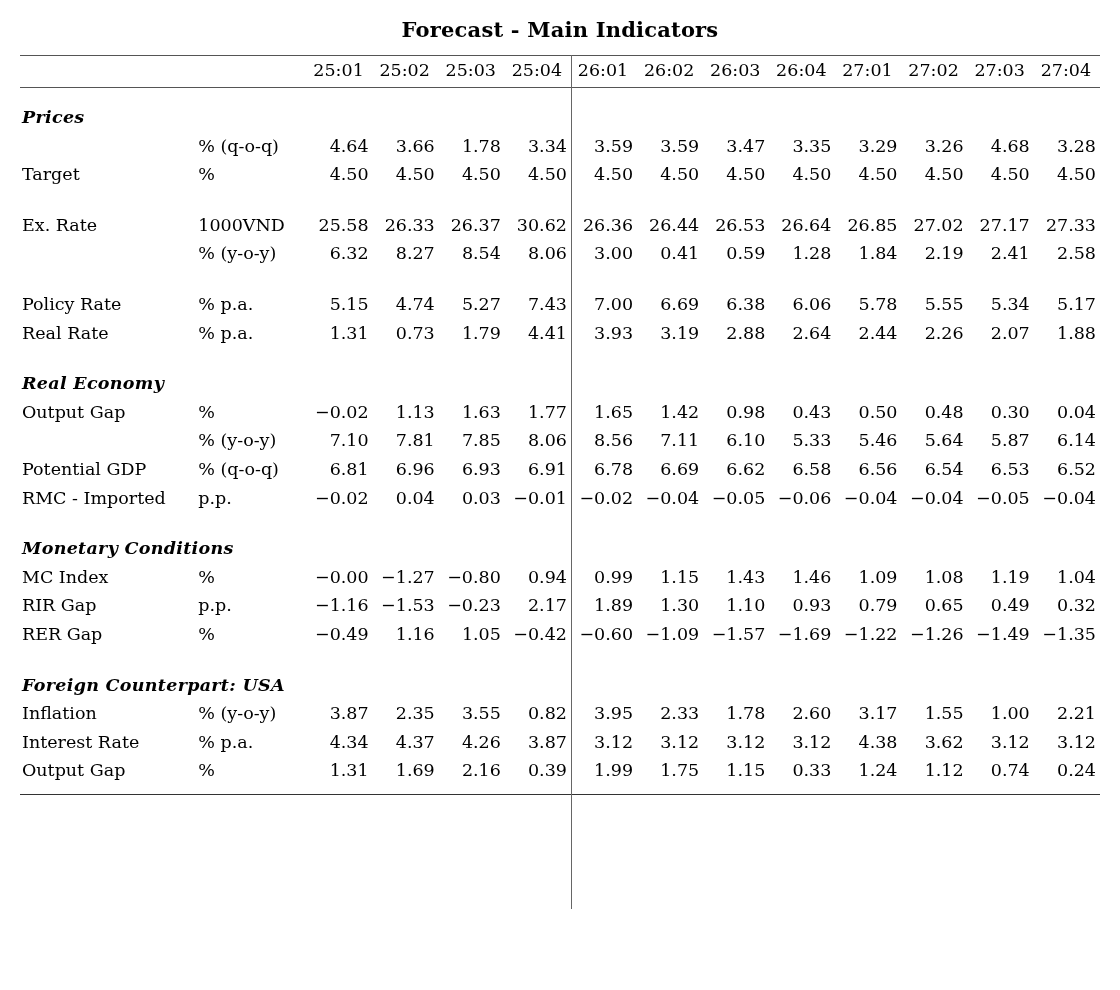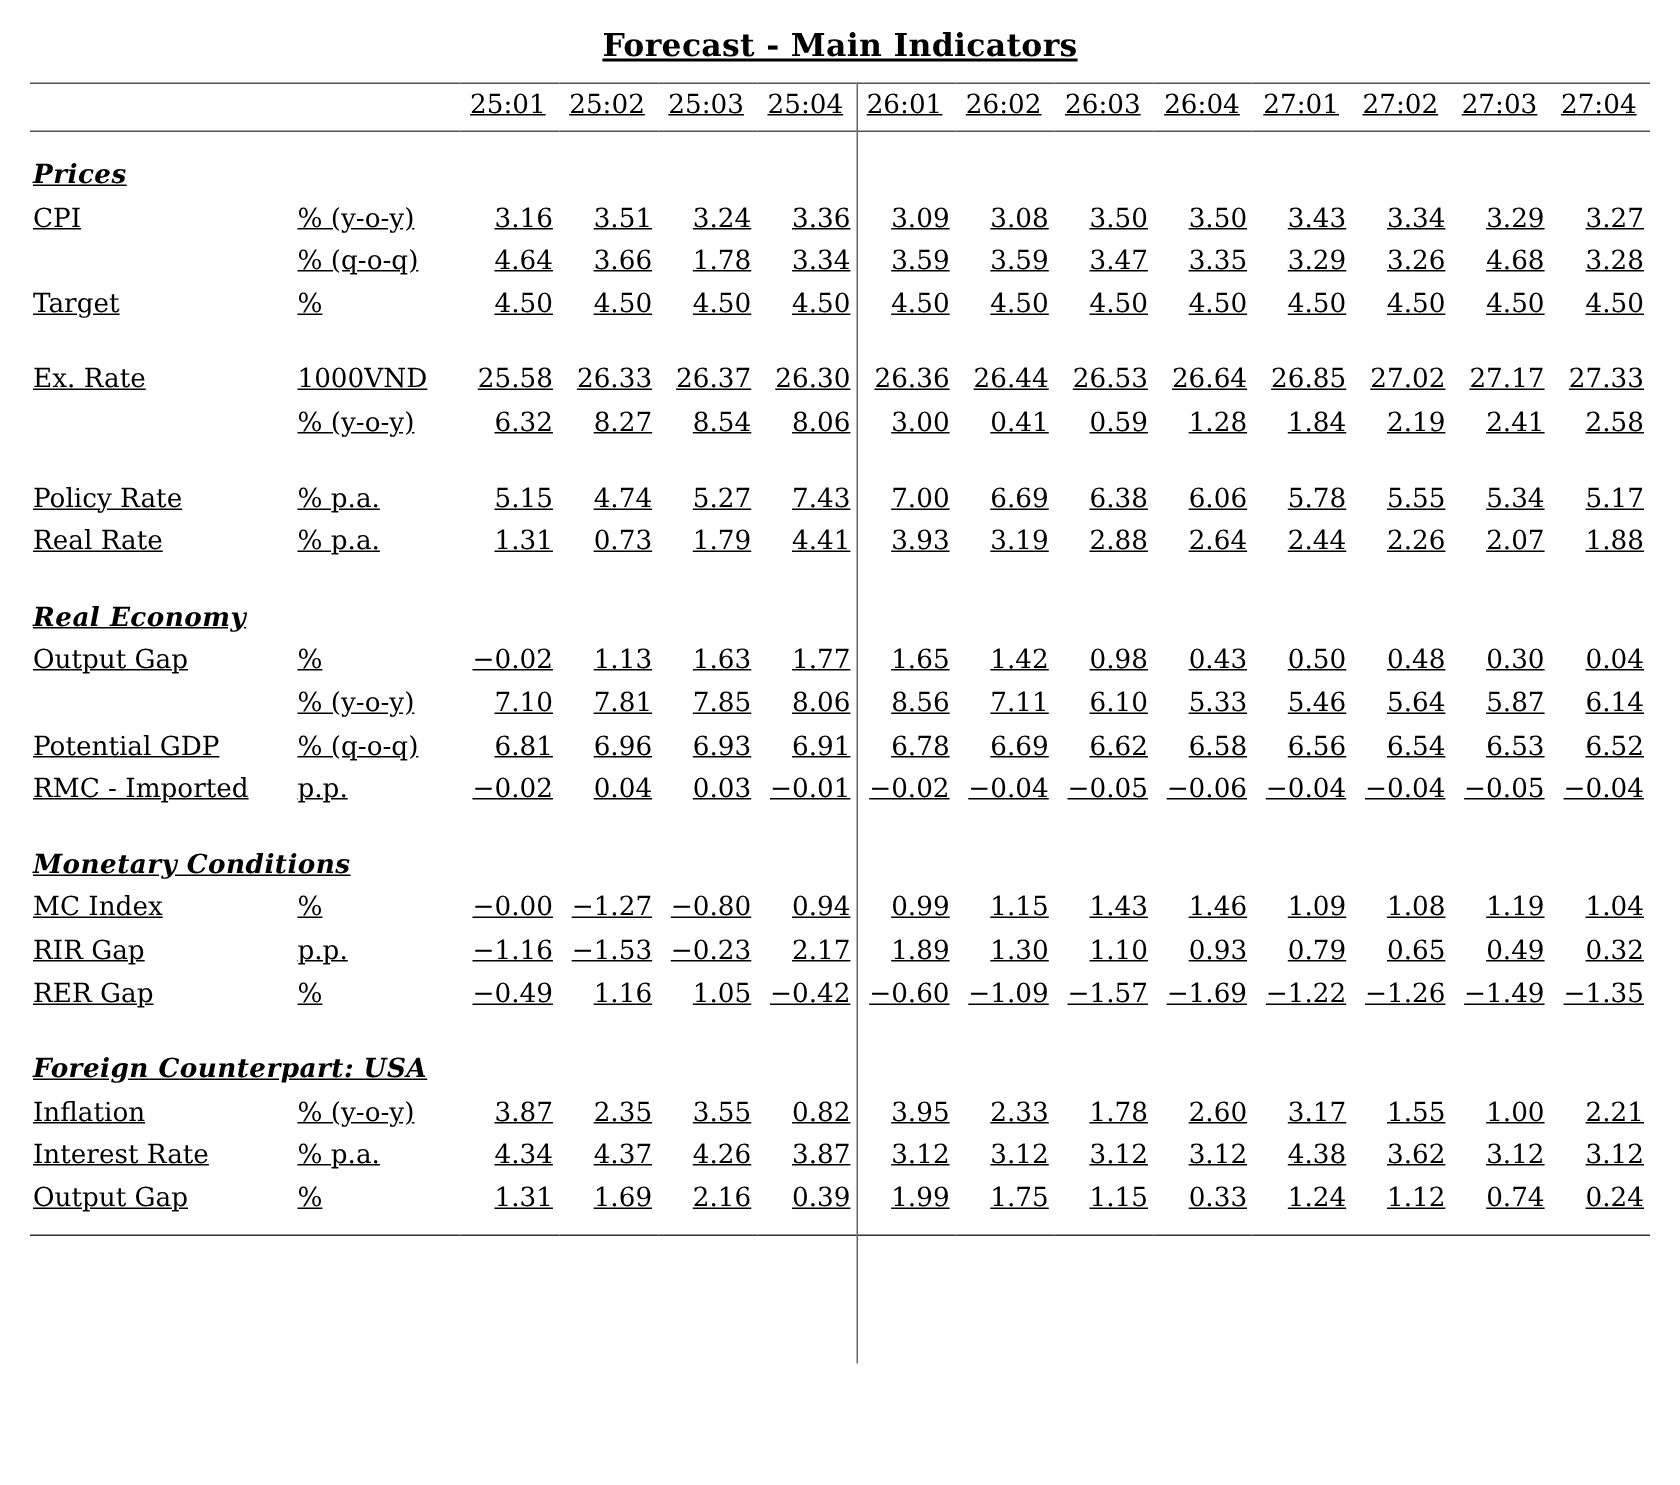--- a/index.html
+++ b/index.html
@@ -14,21 +14,20 @@
     font-family: "DejaVu Serif", "Liberation Serif", serif;
     color: #000000;
     -webkit-font-smoothing: antialiased;
   }
 
   .page {
     position: relative;
     width: 1120px;
     height: 990px;
     box-sizing: border-box;
-    text-decoration: underline;
   }
 
   .title {
     text-align: center;
     font-size: 21px;
     font-weight: bold;
     letter-spacing: 0.2px;
     padding-top: 17px;
     line-height: 1.2;
   }
@@ -199,36 +198,20 @@
             <td class="val"></td>
             <td class="val"></td>
             <td class="val"></td>
             <td class="val"></td>
             <td class="val"></td>
             <td class="val"></td>
             <td class="val"></td>
             <td class="val"></td>
           </tr>
           <tr>
-            <td class="label">CPI</td>
-            <td class="unit">% (y-o-y)</td>
-            <td class="val">3.16</td>
-            <td class="val">3.51</td>
-            <td class="val">3.24</td>
-            <td class="val">3.36</td>
-            <td class="val">3.09</td>
-            <td class="val">3.08</td>
-            <td class="val">3.50</td>
-            <td class="val">3.50</td>
-            <td class="val">3.43</td>
-            <td class="val">3.34</td>
-            <td class="val">3.29</td>
-            <td class="val">3.27</td>
-          </tr>
-          <tr>
             <td class="label"></td>
             <td class="unit">% (q-o-q)</td>
             <td class="val">4.64</td>
             <td class="val">3.66</td>
             <td class="val">1.78</td>
             <td class="val">3.34</td>
             <td class="val">3.59</td>
             <td class="val">3.59</td>
             <td class="val">3.47</td>
             <td class="val">3.35</td>
@@ -255,21 +238,21 @@
           </tr>
           <tr class="spacer">
             <td colspan="14"></td>
           </tr>
           <tr>
             <td class="label">Ex. Rate</td>
             <td class="unit">1000VND</td>
             <td class="val">25.58</td>
             <td class="val">26.33</td>
             <td class="val">26.37</td>
-            <td class="val">26.30</td>
+            <td class="val">30.62</td>
             <td class="val">26.36</td>
             <td class="val">26.44</td>
             <td class="val">26.53</td>
             <td class="val">26.64</td>
             <td class="val">26.85</td>
             <td class="val">27.02</td>
             <td class="val">27.17</td>
             <td class="val">27.33</td>
           </tr>
           <tr>

